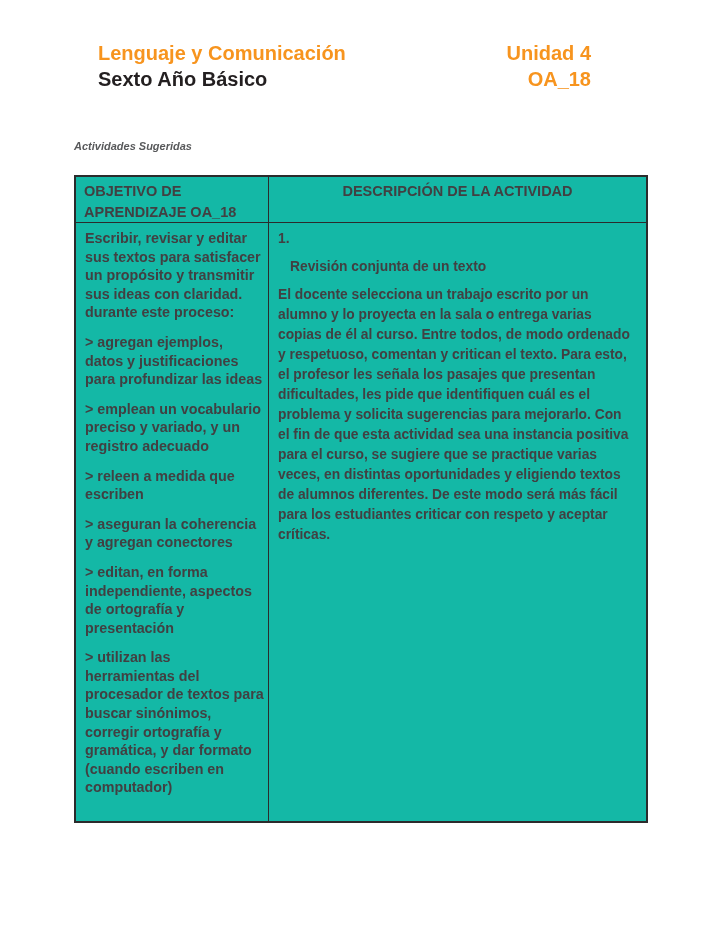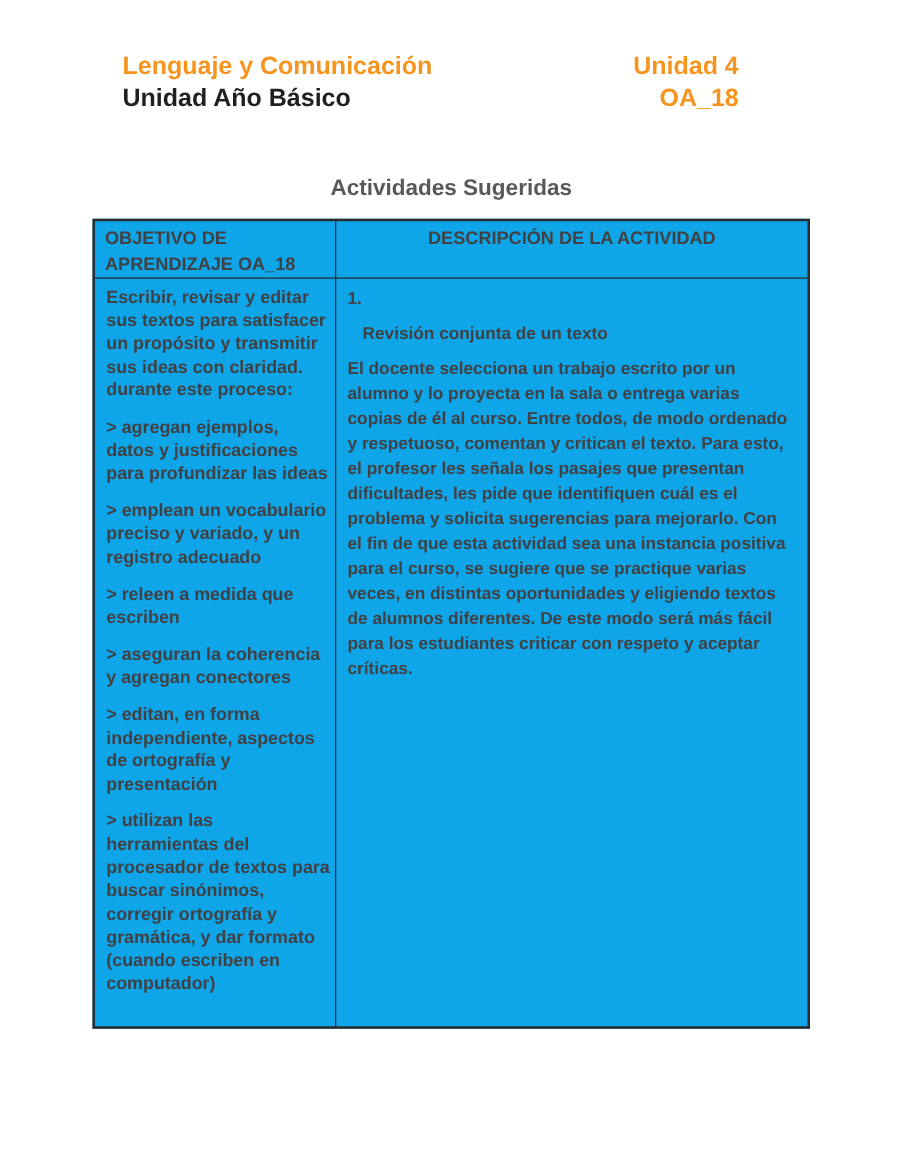--- a/index.html
+++ b/index.html
@@ -15,31 +15,31 @@
   
   .hdr-left { position: absolute; left: 98px; top: 40px; }
   .hdr-left .subject { color: #F7941E; font-size: 20px; font-weight: bold; line-height: 26px; }
   .hdr-left .grade   { color: #231F20; font-size: 20px; font-weight: bold; line-height: 26px; }
   .hdr-right { position: absolute; top: 40px; right: 98px; text-align: right; margin-left: 40px; }
   .hdr-right .unit, .hdr-right .oa { color: #F7941E; font-size: 20px; font-weight: bold; line-height: 26px; }
 
   
   .page-title {
     position: absolute; top: 140px; left: 74px; width: 574px;
-    text-align: center; color: #58595B; font-size: 18px; font-weight: bold;
+    text-align: left; color: #58595B; font-size: 11px; font-weight: bold; font-style: italic;
   }
 
   
   .doc-table {
     position: absolute; left: 74px; top: 175px; width: 574px; height: 648px;
     display: grid;
     grid-template-columns: 193px 1fr;
     grid-template-rows: 46px 1fr;
     border: 2px solid #2b2b2c;
-    background: #0ea5e9;
+    background: #14b8a6;
   }
   .cell { color: #414042; }
   .h-left, .b-left { border-right: 1.5px solid #2b2b2c; }
   .h-left, .h-right { border-bottom: 1.5px solid #2b2b2c; }
   .h-left {
     padding: 4px 4px 0 8px;
     font-size: 14.5px; font-weight: bold; line-height: 21px;
   }
   .h-right {
     padding: 4px 8px 0 8px; text-align: center;
@@ -58,21 +58,21 @@
   .b-right .act-title { font-weight: bold; margin: 0 0 8px 12px; }
   .b-right .act-body  { margin: 0; font-weight: bold; }
 </style>
 </head>
 <body>
 
 <div class="page">
 
   <div class="hdr-left">
     <div class="subject">Lenguaje y Comunicación</div>
-    <div class="grade">Unidad Año Básico</div>
+    <div class="grade">Sexto Año Básico</div>
   </div>
 
   <div class="hdr-right">
     <div class="unit">Unidad 4</div>
     <div class="oa">OA_18</div>
   </div>
 
   <div class="page-title">Actividades Sugeridas</div>
 
   <div class="doc-table">

